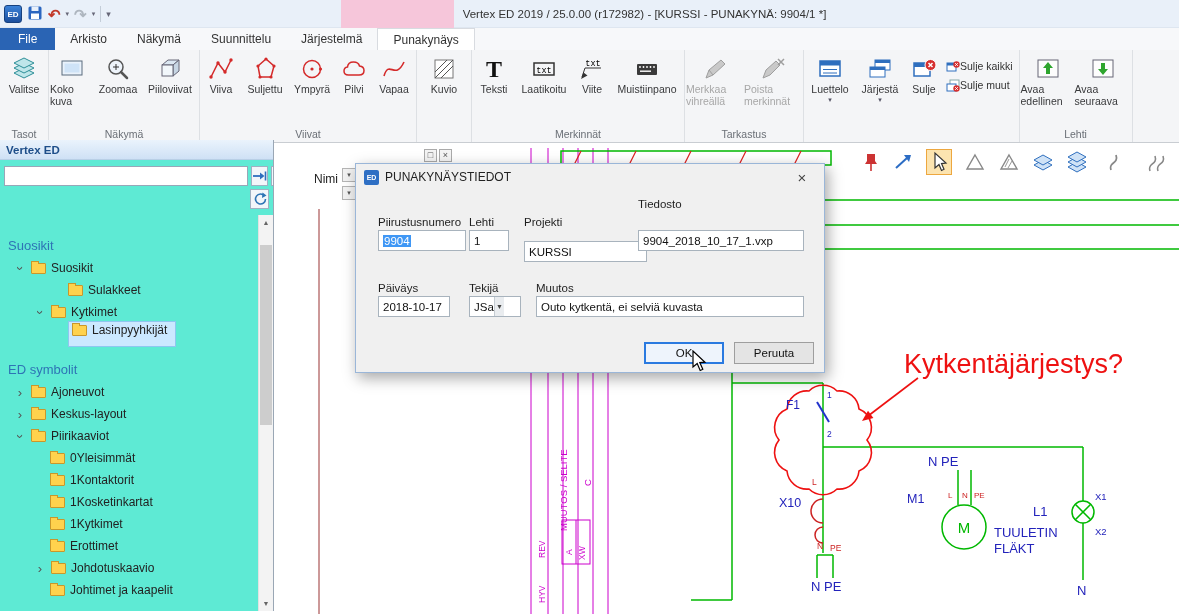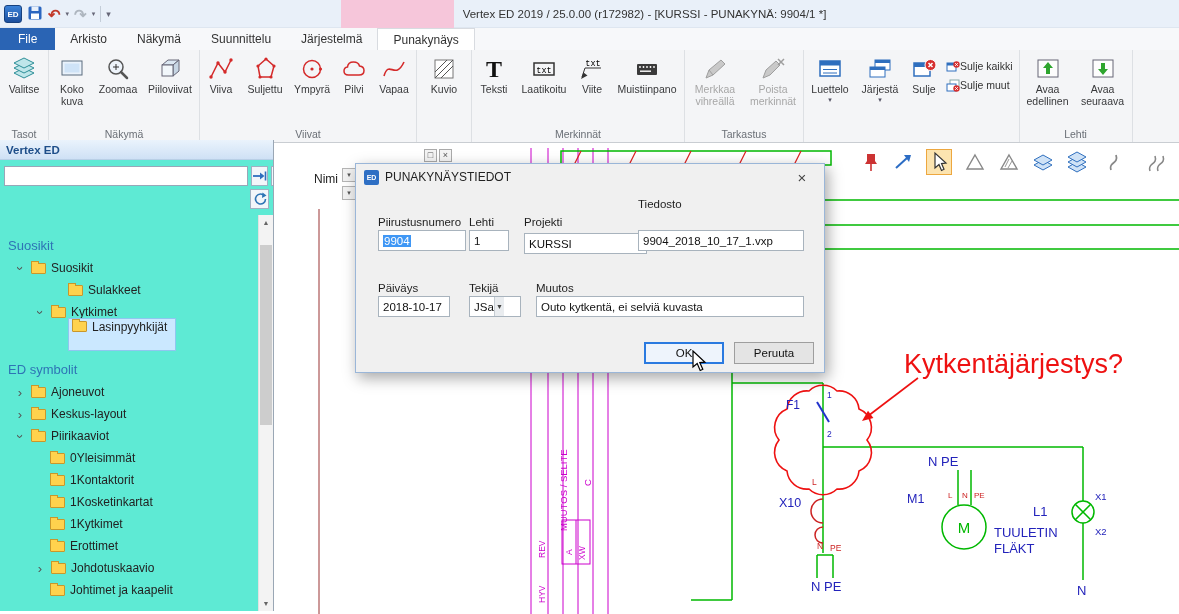--- a/index.html
+++ b/index.html
@@ -24,42 +24,42 @@
 .tab.file{background:#2a64b4;color:#fff;padding:0 18px}
 .tab.active{background:#fff;border:1px solid #d8dbe0;border-bottom:none}
 
 
 #ribbon{position:absolute;left:0;top:50px;width:1179px;height:93px;background:#f4f5f7;border-bottom:1px solid #c9cdd2;display:flex}
 .rgroup{display:flex;flex-direction:column;border-right:1px solid #dde0e4}
 .rbtns{flex:1;display:flex;align-items:flex-start;padding:2px 1px 0 1px}
 .rname{height:15px;line-height:14px;text-align:center;font-size:10.5px;color:#6a6f76}
 .bigbtn{display:flex;flex-direction:column;align-items:center;padding-top:3px;gap:1px}
 .bigbtn .bi{height:28px;display:flex;align-items:center;justify-content:center}
-.bigbtn .bl{font-size:10.5px;line-height:1.12;text-align:center;color:#38393b}
+.bigbtn .bl{font-size:10.5px;line-height:1.12;text-align:left;color:#38393b}
 .bigbtn.disabled .bl{color:#a7a7a7}
 .dd8{font-size:7px;color:#556;line-height:5px}
 .smallcol{display:flex;flex-direction:column;gap:5px;padding:8px 5px 0 3px}
 .smallbtn{display:flex;align-items:flex-start;gap:0;font-size:10.5px;color:#333;white-space:nowrap}
 .serifT{font-family:"Liberation Serif",serif;font-size:24px;font-weight:bold;color:#111;line-height:1}
 
 
 #sidebar{position:absolute;left:0;top:140px;width:274px;height:471px;background:#5eead4;border-right:1px solid #9aa7b5;overflow:hidden}
 #sb-header{height:20px;background:linear-gradient(#eaf3fc,#cfe1f5);border-bottom:1px solid #b9cfe6;display:flex;align-items:center;padding-left:6px;color:#1d4e89;font-weight:bold;font-size:11.5px}
 #sb-search{padding:6px 4px 4px 4px}
 .sb-row{display:flex;align-items:center;gap:3px}
 .sb-input{flex:0 0 244px;height:20px;border:1px solid #98a7b8;font-size:11px;padding:0 4px;background:#fff}
 .sb-btn{width:19px;height:20px;border:1px solid #9fb0c2;background:#f2f6fa;display:flex;align-items:center;justify-content:center}
 #sb-tree{position:relative;padding-top:22px}
 .tsec{font-size:13px;color:#2e74b5;padding:3px 0 3px 8px;height:22px}
 .trow{height:22px;display:flex;align-items:center;gap:5px;font-size:12px;color:#222;white-space:nowrap}
 .chev{width:12px;display:inline-flex;justify-content:center;color:#555;font-size:13px;line-height:1}
 .chev.exp{transform:rotate(90deg)}
 .folder{width:15px;height:11px;background:#ffd24d;border:1px solid #c9972b;border-radius:1px;position:relative;display:inline-block;flex:0 0 15px}
 .folder::before{content:"";position:absolute;top:-3px;left:-1px;width:6px;height:2px;background:#ffd24d;border:1px solid #c9972b;border-bottom:none}
-.selbox{display:inline-flex;align-items:center;gap:5px;background:#cbe8ff;border:1px solid #8fc6f0;padding:1px 8px 16px 3px}
+.selbox{display:inline-flex;align-items:center;gap:5px;background:#cbe8ff;border:1px solid #8fc6f0;padding:1px 8px 9px 3px}
 #sb-scroll{position:absolute;right:0;top:75px;bottom:0;width:15px;background:#f3f3f3;border-left:1px solid #e2e2e2}
 .sc-btn{height:15px;display:flex;align-items:center;justify-content:center;font-size:7px;color:#666}
 .sc-btn.down{position:absolute;bottom:0;left:0;right:0}
 #sb-thumb{position:absolute;left:1px;top:30px;width:12px;height:180px;background:#cdcdcd}
 
 
 #draw{position:absolute;left:306px;top:143px;width:873px;height:471px;background:#fff;overflow:hidden}
 #schematic{position:absolute;left:0;top:5px}
 svg{font-family:"Liberation Sans",sans-serif}
 .dtool{position:absolute;top:6px;width:26px;height:26px;display:flex;align-items:center;justify-content:center}
@@ -675,21 +675,21 @@
   <div class="dlg-body">
     <span class="dlg-label" style="left:22px;top:26px">Piirustusnumero</span>
     <span class="dlg-label" style="left:113px;top:26px">Lehti</span>
     <span class="dlg-label" style="left:168px;top:26px">Projekti</span>
     <span class="dlg-label" style="left:282px;top:8px">Tiedosto</span>
 
     <div class="fld" style="left:22px;top:40px;width:88px">
       <span class="selval">9904</span>
     </div>
     <div class="fld" style="left:113px;top:40px;width:40px">1</div>
-    <div class="fld" style="left:168px;top:43px;width:123px">KURSSI</div>
+    <div class="fld" style="left:168px;top:51px;width:123px">KURSSI</div>
     <div class="fld" style="left:282px;top:40px;width:166px">9904_2018_10_17_1.vxp</div>
 
     <span class="dlg-label" style="left:22px;top:92px">Päiväys</span>
     <span class="dlg-label" style="left:113px;top:92px">Tekijä</span>
     <span class="dlg-label" style="left:180px;top:92px">Muutos</span>
 
     <div class="fld" style="left:22px;top:106px;width:72px">2018-10-17</div>
     <div class="fld" style="left:113px;top:106px;width:52px;padding-right:16px">
       <span>JSa</span>
       <span class="dd-btn">▼</span>

